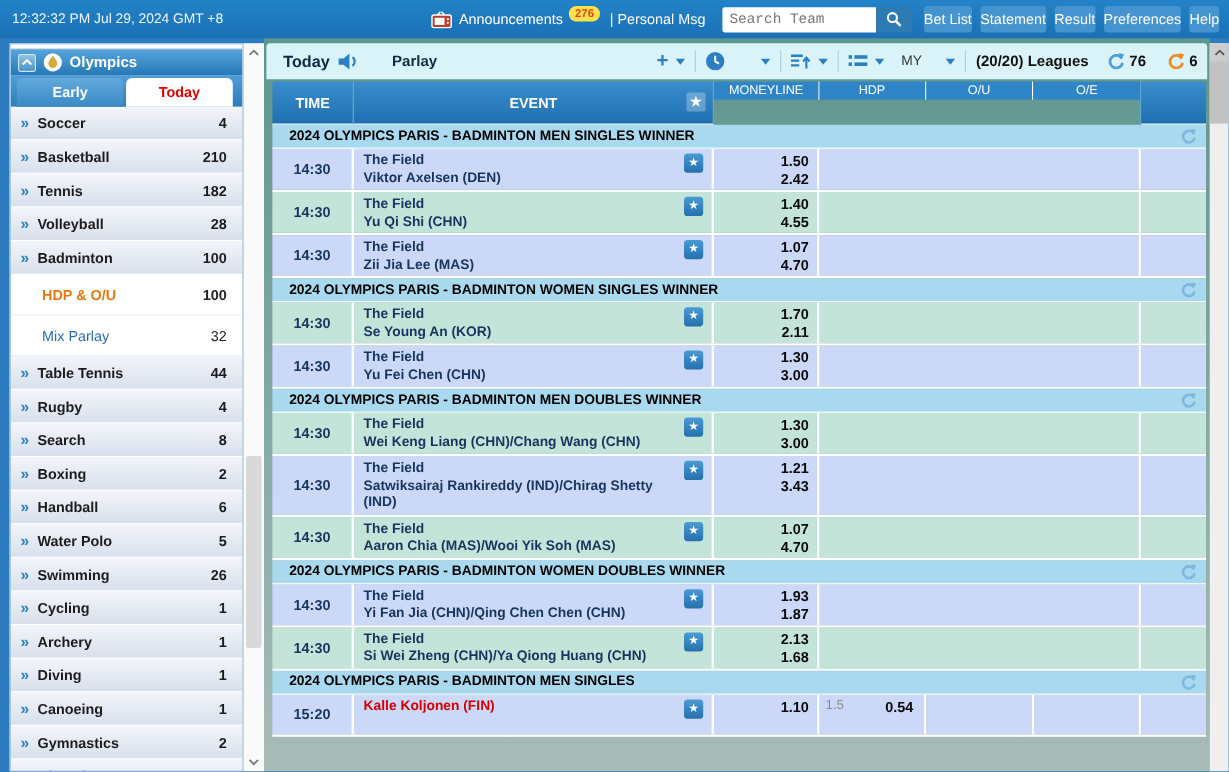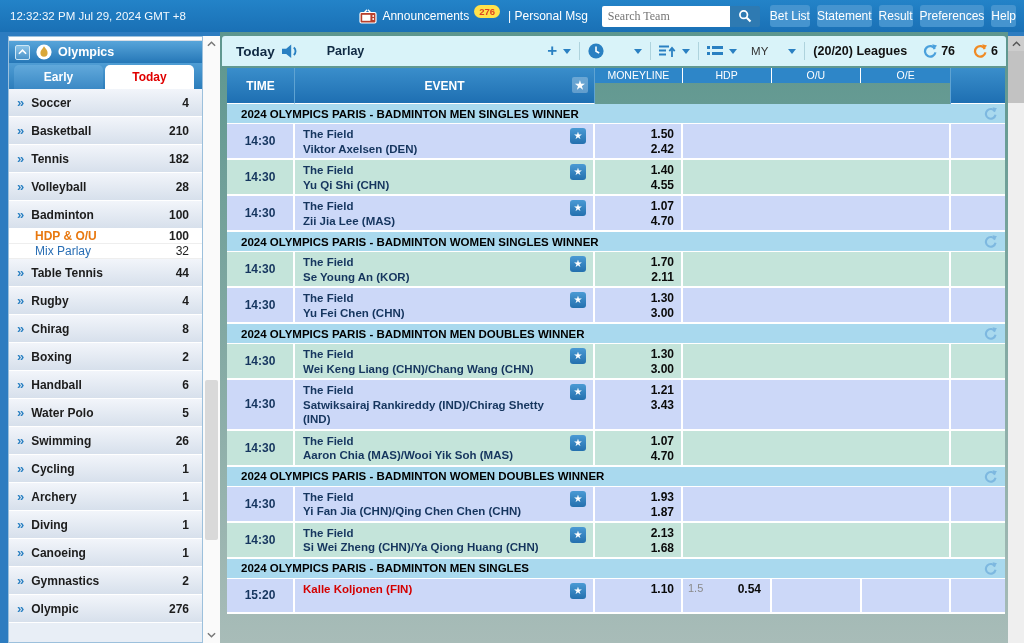--- a/index.html
+++ b/index.html
@@ -13,21 +13,21 @@
   .tb-time { font-size:11.5px; color:#f2f8fd; white-space:nowrap; }
   .tb-spacer { flex:1; }
   .tb-group { display:flex; align-items:center; gap:5px; margin-right:14px; }
   .tb-ann-label { font-size:12px; }
   .tb-badge { background:#ffe24a; color:#d42; font-weight:bold; font-size:9.5px;
               border-radius:8px; padding:1px 5px; position:relative; top:-5px; }
   .tb-pm { font-size:12px; margin-left:3px; }
   .searchwrap { display:flex; align-items:center; margin-right:10px; }
   .searchwrap input { width:128px; height:21px; border:none; font-size:12px;
                       padding:0 6px; color:#444; outline:none; border-radius:2px 0 0 2px;
-                      font-family:Liberation Serif, serif; }
+                      font-family:Liberation Mono, monospace; }
   .search-btn { width:30px; height:21px; background:#2e7ab2; border:none; cursor:pointer;
                 display:flex; align-items:center; justify-content:center; border-radius:0 2px 2px 0; }
   .tb-buttons { display:flex; gap:7px; }
   .tb-btn { background:#4594cf; color:#fff; border:none; border-radius:3px;
             font-size:12px; padding:4px 0; cursor:pointer; white-space:nowrap;
             font-family:"Liberation Sans",sans-serif; }
 
   
   .sidebar { position:absolute; left:8px; top:36px; width:195px; height:607px;
              background:#e8eef6; overflow:hidden; border:1px solid #9cc0dc; }
@@ -44,21 +44,21 @@
             line-height:24px; font-weight:bold; font-size:12px; cursor:pointer;
             color:#fff; background:linear-gradient(#61a9db,#3b89c5); }
   .sb-tab.active { background:#fff; color:#e00000; }
   .sb-item { height:28px; border-bottom:1px solid #fff;
              background:linear-gradient(#f2f5fa,#d7e0ec);
              display:flex; align-items:center; font-size:12px; font-weight:bold;
              color:#1c1c1c; cursor:pointer; }
   .sb-arrow { color:#2a80c2; font-size:13px; font-weight:bold; margin:0 7px 0 8px; }
   .sb-label { flex:1; }
   .sb-count { margin-right:13px; font-size:12px; }
-  .sb-sub { height:15px; border-bottom:1px solid #eee; background:#fff;
+  .sb-sub { height:34px; border-bottom:1px solid #eee; background:#fff;
             display:flex; align-items:center; font-size:12px; cursor:pointer; }
   .sb-sub-label { flex:1; margin-left:26px; color:#2a6fb5; }
   .sb-sub.active .sb-sub-label { color:#e8780f; font-weight:bold; }
   .sb-sub-count { margin-right:13px; color:#222; }
   .sb-sub.active .sb-sub-count { font-weight:bold; }
 
   
   .sb-scroll { position:absolute; left:203px; top:36px; width:17px; height:607px;
                background:#fafafa; }
   .scroll-arrow { position:absolute; left:0; width:17px; height:14px; display:flex;
@@ -245,21 +245,21 @@
         <span class="sb-label">Table Tennis</span>
         <span class="sb-count">44</span>
       </div>
       <div class="sb-item">
         <span class="sb-arrow">»</span>
         <span class="sb-label">Rugby</span>
         <span class="sb-count">4</span>
       </div>
       <div class="sb-item">
         <span class="sb-arrow">»</span>
-        <span class="sb-label">Chirag</span>
+        <span class="sb-label">Search</span>
         <span class="sb-count">8</span>
       </div>
       <div class="sb-item">
         <span class="sb-arrow">»</span>
         <span class="sb-label">Boxing</span>
         <span class="sb-count">2</span>
       </div>
       <div class="sb-item">
         <span class="sb-arrow">»</span>
         <span class="sb-label">Handball</span>

